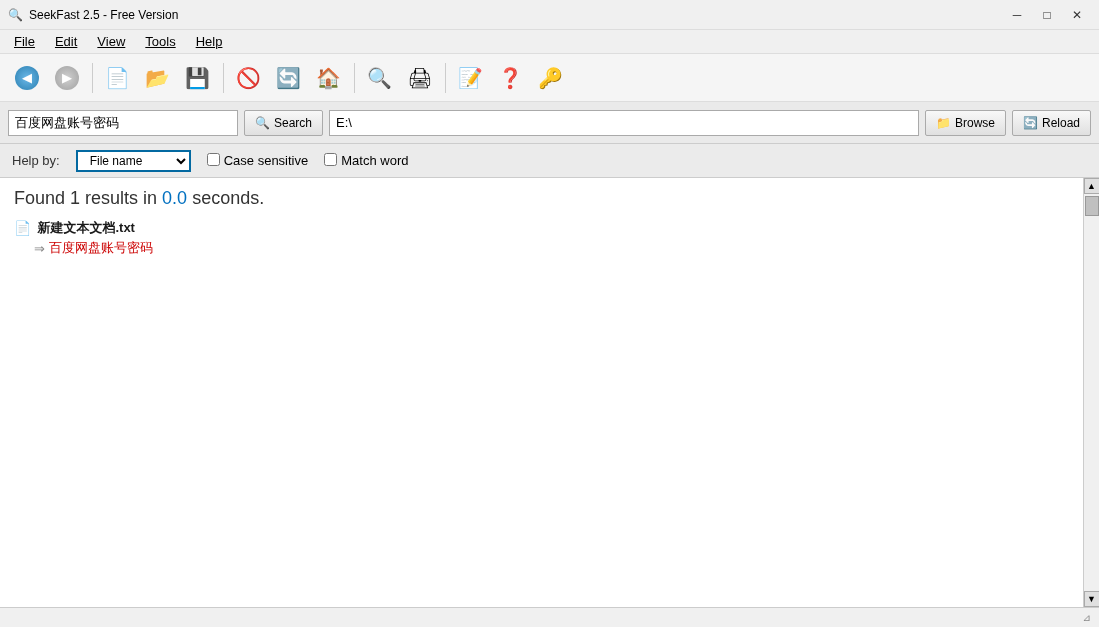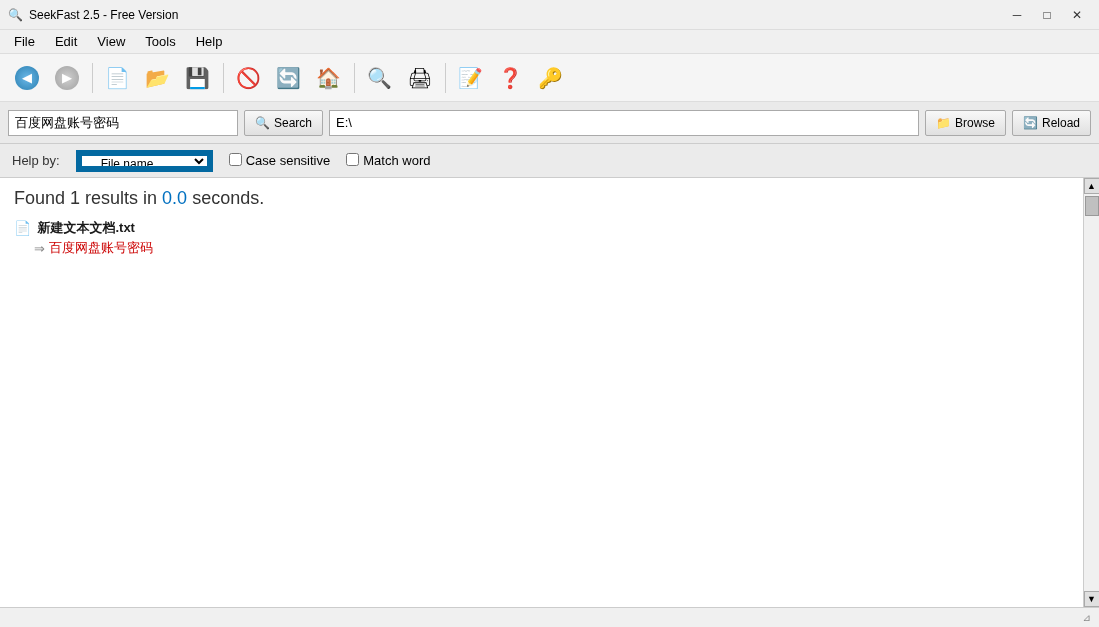--- a/index.html
+++ b/index.html
@@ -57,20 +57,21 @@
       padding: 0 4px;
       border-bottom: 1px solid #ddd;
     }
     .menu-item {
       padding: 2px 10px;
       cursor: pointer;
       font-size: 13px;
       height: 100%;
       display: flex;
       align-items: center;
+      text-decoration: underline;
     }
 
     
     .toolbar {
       background: #f5f5f5;
       height: 48px;
       display: flex;
       align-items: center;
       padding: 4px 8px;
       gap: 2px;
@@ -158,23 +159,23 @@
       display: flex;
       align-items: center;
       padding: 0 12px;
       gap: 16px;
       border-bottom: 1px solid #ccc;
     }
     .order-by-label { font-size: 13px; color: #333; }
     .order-select {
       height: 22px;
       font-size: 12px;
-      border: 6px solid #0369a1;
+      border: 2px solid #0369a1;
       background: white;
-      padding: 0 15px;
+      padding: 0 8px;
     }
     .checkbox-label {
       display: flex;
       align-items: flex-start;
       gap: 4px;
       font-size: 13px;
       cursor: pointer;
     }
     .checkbox-label input { cursor: pointer; }
 

